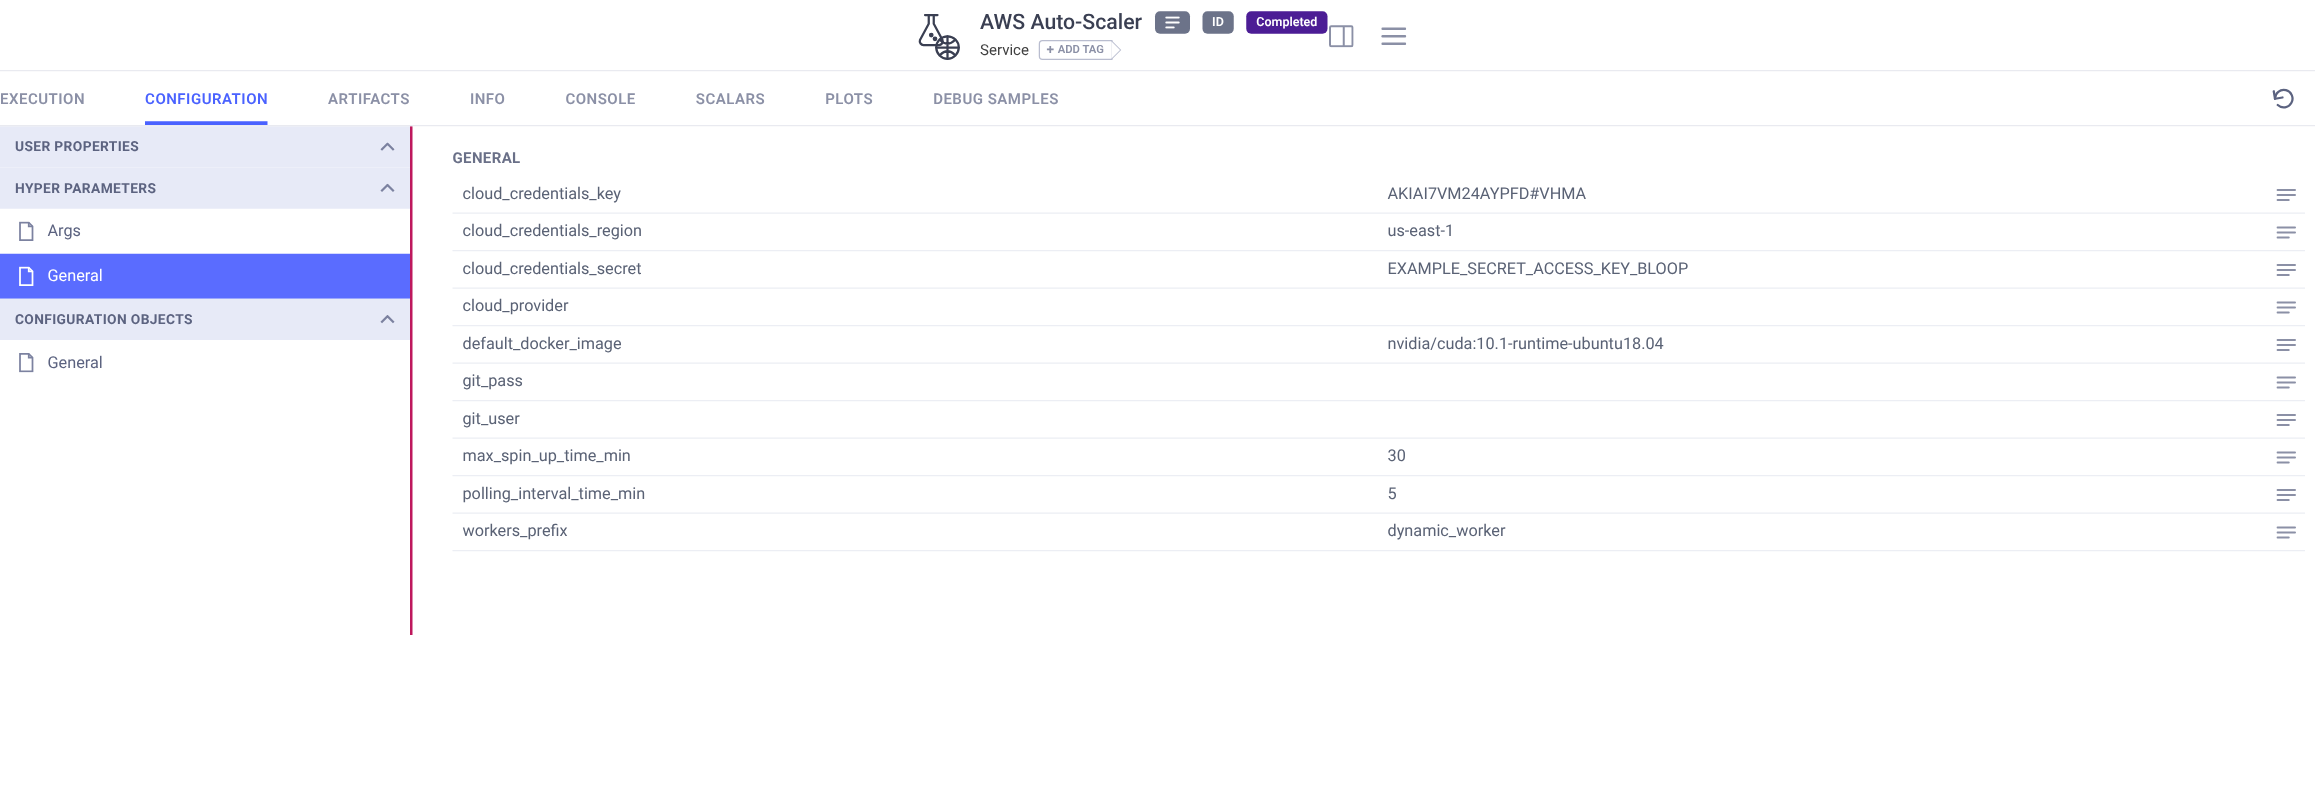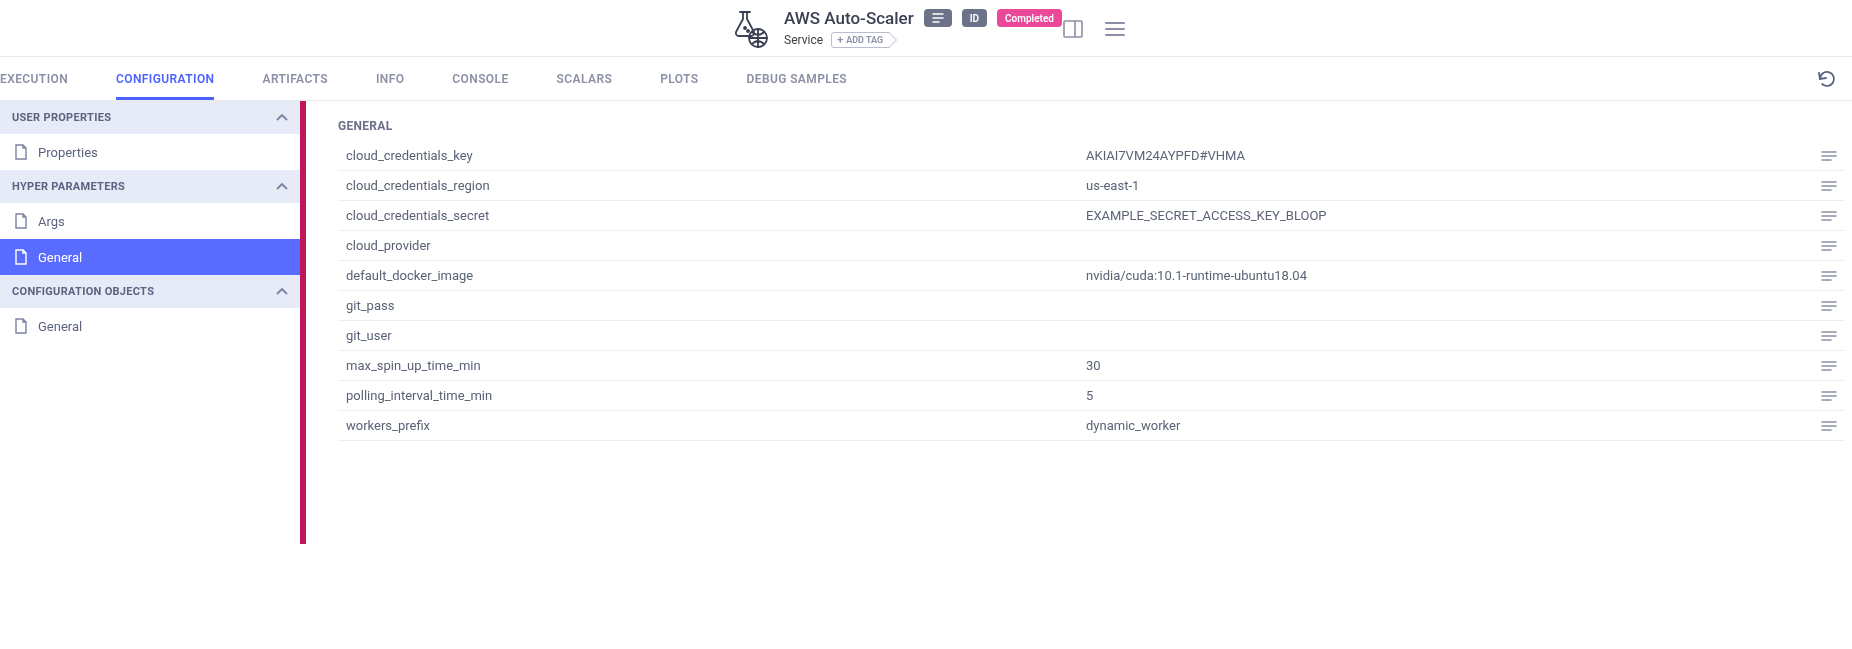--- a/index.html
+++ b/index.html
@@ -41,21 +41,21 @@
     align-items: center;
     padding: 2px 8px;
     border-radius: 4px;
     font-size: 10px;
     font-weight: 600;
     height: 18px;
     color: #fff;
   }
   .chip.grey { background: #6c7389; }
   .chip.idgrey { background: #6c7389; }
-  .chip.blue { background: #ec4899; }
+  .chip.blue { background: #4c1d95; }
   .subtitle-row { display: flex; align-items: center; gap: 8px; }
   .subtitle-row .subtitle { font-size: 12px; color: #404040; }
   .addtag-btn {
     position: relative;
     display: inline-flex;
     align-items: center;
     gap: 3px;
     border: 1px solid #b9bdcf;
     border-radius: 3px 0 0 3px;
     padding: 1px 6px 1px 5px;
@@ -120,23 +120,23 @@
   }
   .refresh-anchor {
     position: absolute;
     right: 14px;
     top: 50%;
     transform: translateY(-50%);
   }
   
   .body { display: flex; }
   .sidebar {
-    width: 306px;
+    width: 330px;
     flex-shrink: 0;
-    border-right: 6px solid #be185d;
+    border-right: 2px solid #be185d;
     padding-bottom: 200px;
   }
   .section-header {
     background: #e7eaf7;
     color: #5c6380;
     font-size: 11px;
     font-weight: 700;
     letter-spacing: 0.3px;
     padding: 10px 12px;
     display: flex;
@@ -267,27 +267,20 @@
   <div class="sidebar">
 
     <div class="section-header">
       <span>USER PROPERTIES</span>
       <span class="chev">
         <svg width="12" height="8" viewBox="0 0 12 8" fill="none" stroke="currentColor" stroke-width="1.8">
             <polyline points="1,6 6,1 11,6"></polyline>
           </svg>
       </span>
     </div>
-    <div class="side-item">
-      <svg class="doc-icon" viewBox="0 0 14 16" fill="none" stroke="#7c82a0" stroke-width="1.4">
-          <path d="M2 1 h7 l3 3 v11 H2 Z"></path>
-          <path d="M9 1 v3 h3"></path>
-        </svg>
-      <span>Properties</span>
-    </div>
 
     <div class="section-header">
       <span>HYPER PARAMETERS</span>
       <span class="chev">
         <svg width="12" height="8" viewBox="0 0 12 8" fill="none" stroke="currentColor" stroke-width="1.8">
             <polyline points="1,6 6,1 11,6"></polyline>
           </svg>
       </span>
     </div>
     <div class="side-item">

